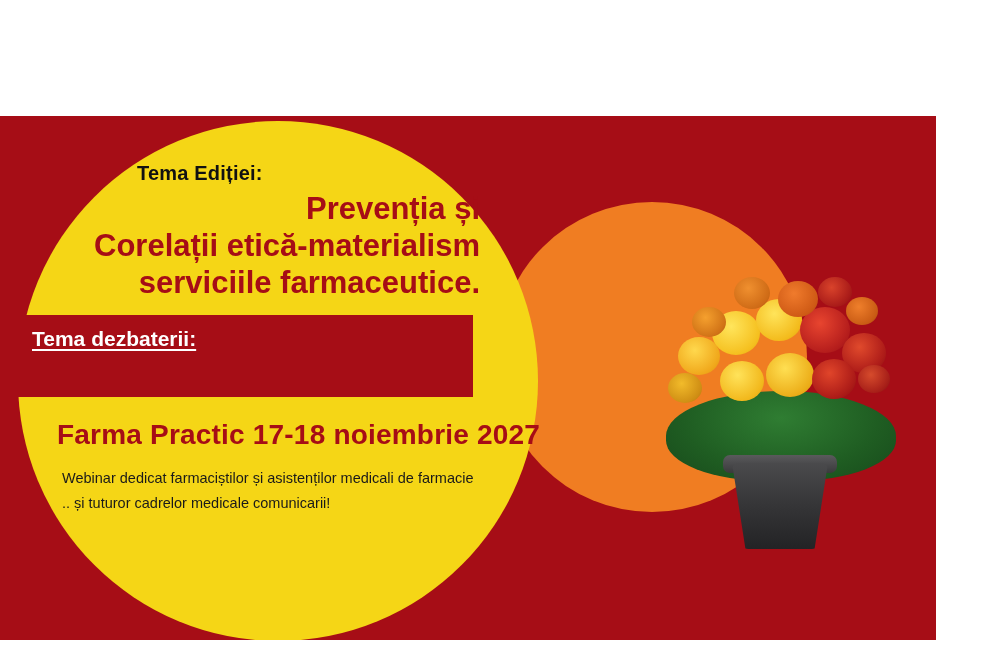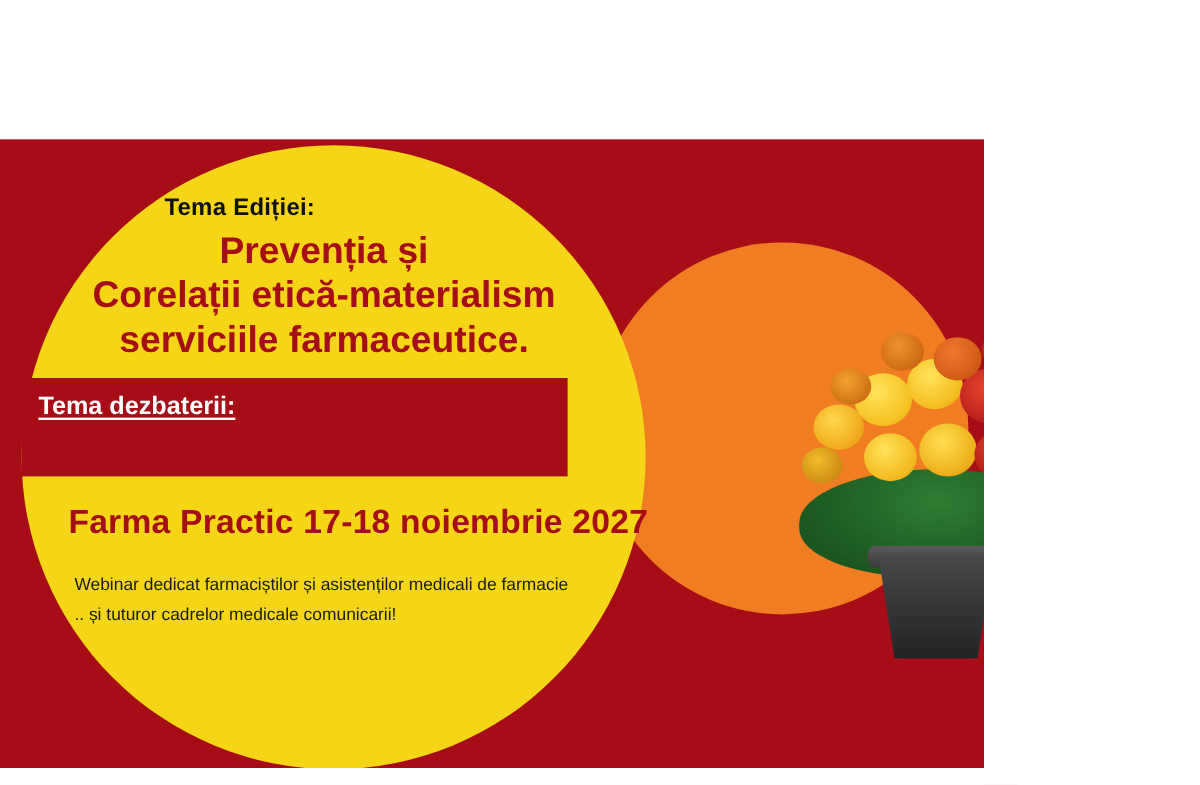--- a/index.html
+++ b/index.html
@@ -5,21 +5,21 @@
   html, body {
     margin: 0;
     padding: 0;
     background: #ffffff;
   }
   body {
     font-family: "Liberation Sans", sans-serif;
   }
   .canvas {
     position: relative;
-    width: 820px;
+    width: 936px;
     height: 654px;
     overflow: hidden;
     background: #ffffff;
   }
 
   
   .header-band {
     position: absolute;
     left: 0;
     top: 38px;
@@ -164,21 +164,21 @@
     font-size: 20px;
     font-weight: bold;
     color: #111111;
     letter-spacing: 0.2px;
   }
   .headline {
     position: absolute;
     left: 60px;
     top: 74px;
     width: 420px;
-    text-align: center;
+    text-align: right;
     font-size: 31px;
     font-weight: bold;
     color: #a60d16;
     line-height: 1.2;
   }
   .headline span { display: block; }
 
   
   .bar-dezbatere {
     position: absolute;
@@ -213,21 +213,21 @@
     left: 57px;
     top: 303px;
     font-size: 28px;
     font-weight: bold;
     color: #a60d16;
     letter-spacing: 0.2px;
   }
   .sub-line {
     position: absolute;
     left: 62px;
-    top: 360px;
+    top: 350px;
     width: 430px;
     font-size: 14.5px;
     color: #1a1a1a;
     line-height: 1.7;
   }
   .sub-line span { display: block; }
 
   
   .plant {
     position: absolute;

